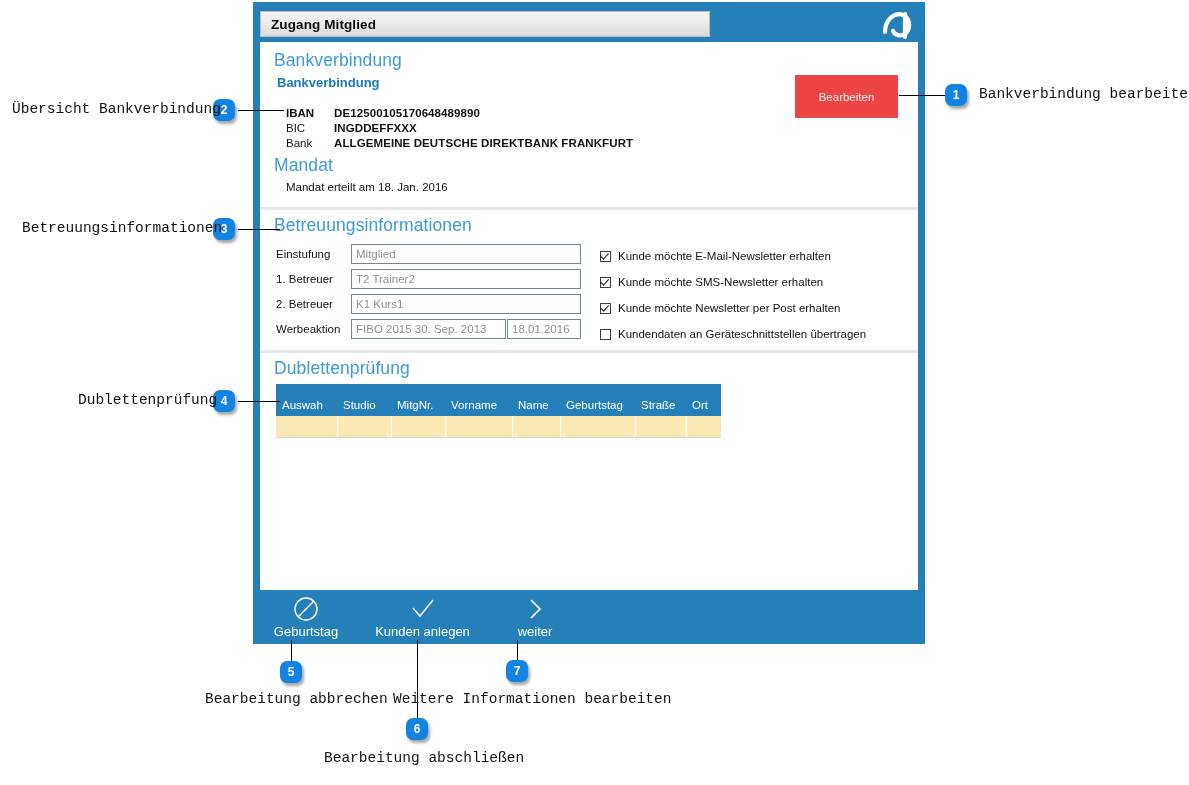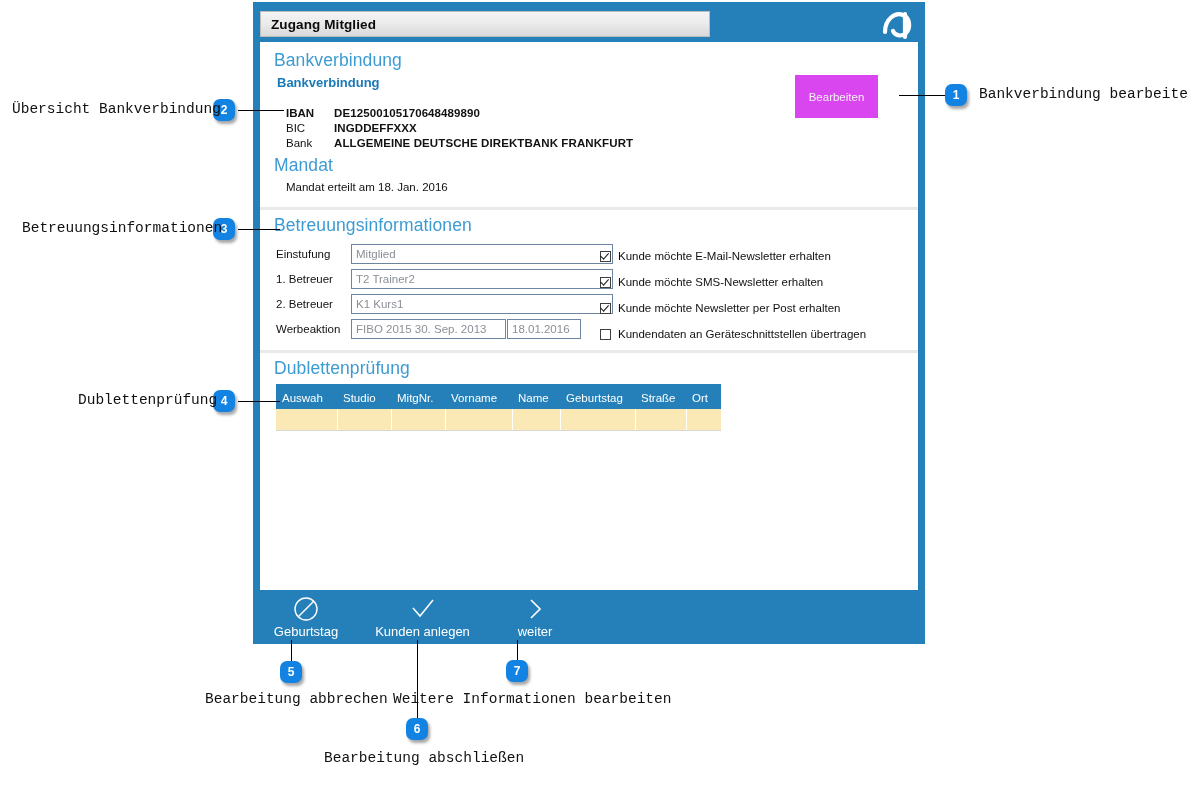--- a/index.html
+++ b/index.html
@@ -98,38 +98,38 @@
   .bank-label.strong { font-weight:bold; }
   .bank-value { font-size:11.5px; color:#111; font-weight:bold; letter-spacing:0.1px; }
 
   #mandat-title { position:absolute; left:14px; top:113px; }
   #mandat-text  { position:absolute; left:26px; top:139px; font-size:11.5px; color:#111; }
 
   #edit-button {
     position: absolute;
     left: 535px;
     top: 33px;
-    width: 83px;
+    width: 103px;
     height: 43px;
-    background: #d946ef;
+    background: #ef4444;
     border: none;
     color: #f2f2f2;
     font-size: 11.5px;
     font-family: "Liberation Sans", sans-serif;
     cursor: pointer;
     padding: 0;
   }
 
   
   #betreuung-title { position:absolute; left:14px; top:5px; }
   #betreuung-form  { position:absolute; left:16px; top:33px; }
   .form-row { display:flex; align-items:center; height:22px; margin-bottom:3px; }
   .form-label { width:75px; font-size:11.5px; color:#111; text-align:left; }
   .form-input {
-    width: 262px;
+    width: 230px;
     height: 20px;
     border: 1px solid #6e84a3;
     background: #ffffff;
     box-sizing: border-box;
     font-size: 11.5px;
     color: #8a8f96;
     font-family: "Liberation Sans", sans-serif;
     padding: 0 4px;
     line-height: 18px;
     outline: none;
@@ -167,21 +167,21 @@
     top: 31px;
     border-collapse: collapse;
     table-layout: fixed;
   }
   #dup-table th {
     background: #2580b9;
     color: #ffffff;
     font-size: 11.5px;
     font-weight: normal;
     text-align: left;
-    padding: 5px 6px 3px 6px;
+    padding: 12px 6px 3px 6px;
     height: 17px;
     border: none;
     white-space: nowrap;
   }
   #dup-table td {
     background: #fae9b4;
     height: 21px;
     border-right: 1px solid #ffffff;
     border-bottom: 1px solid #d7d7d7;
     padding: 0;

